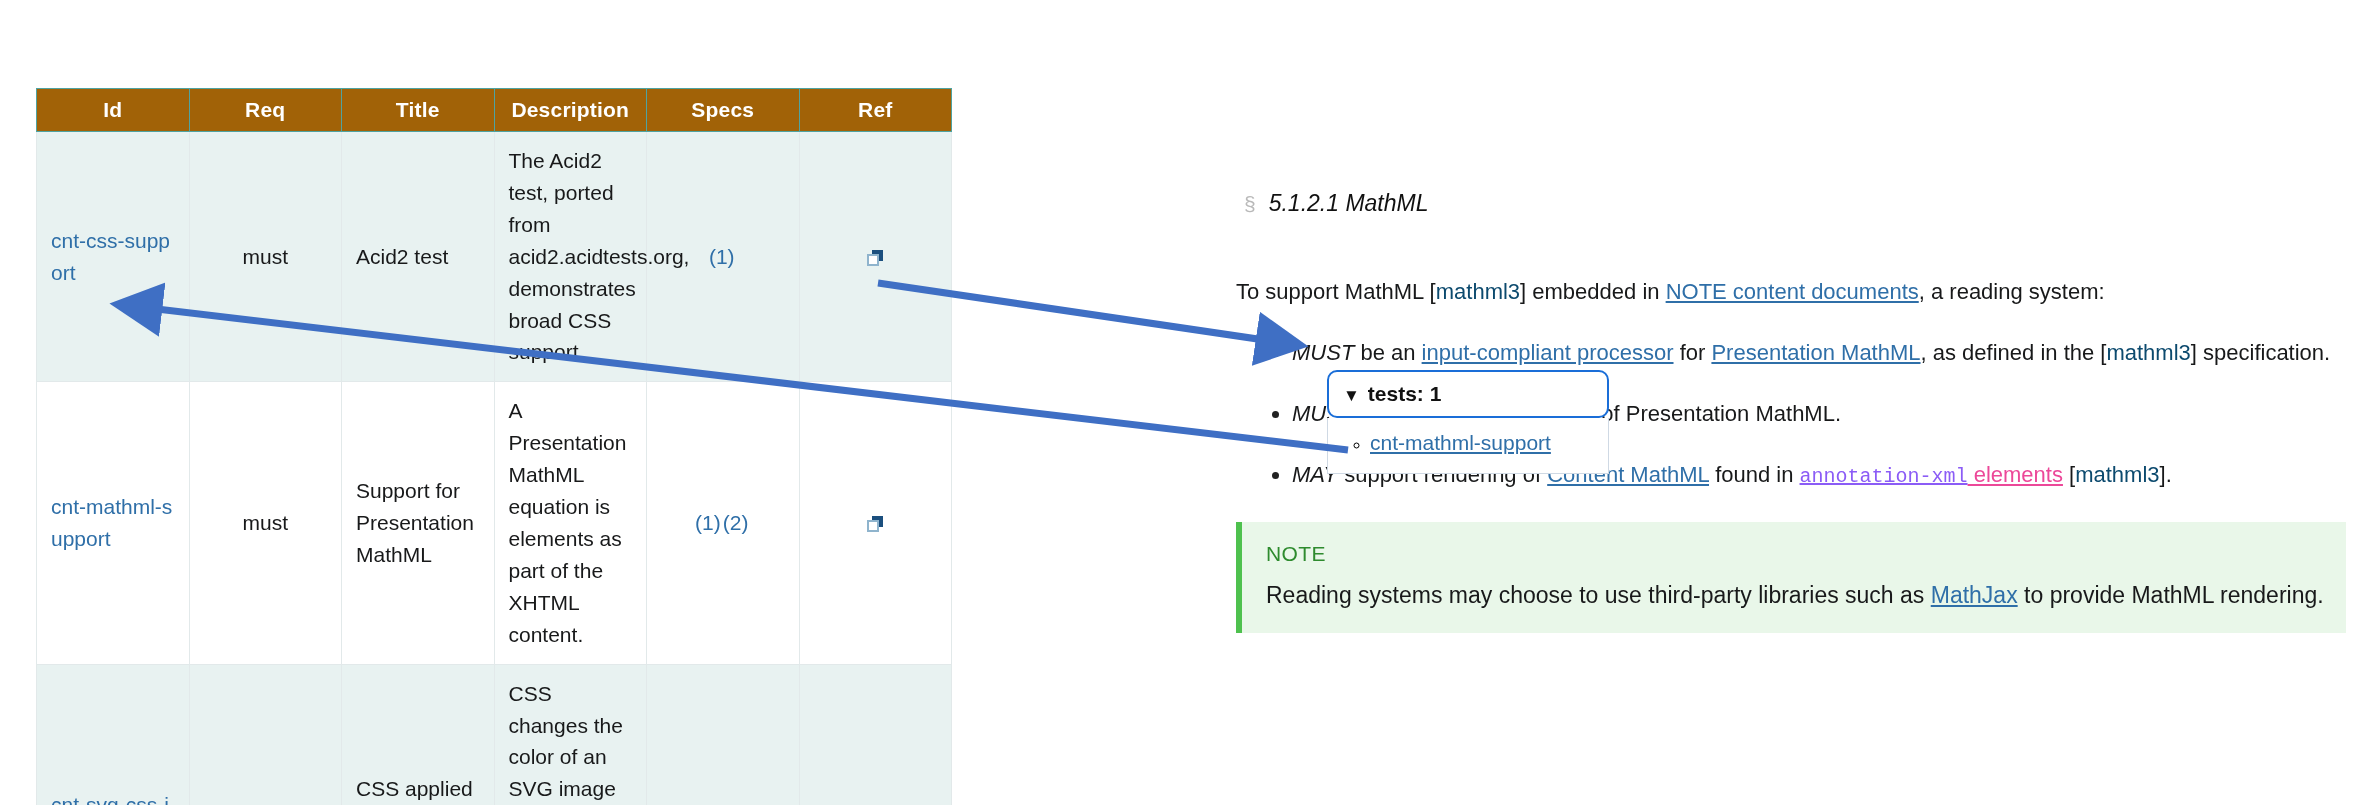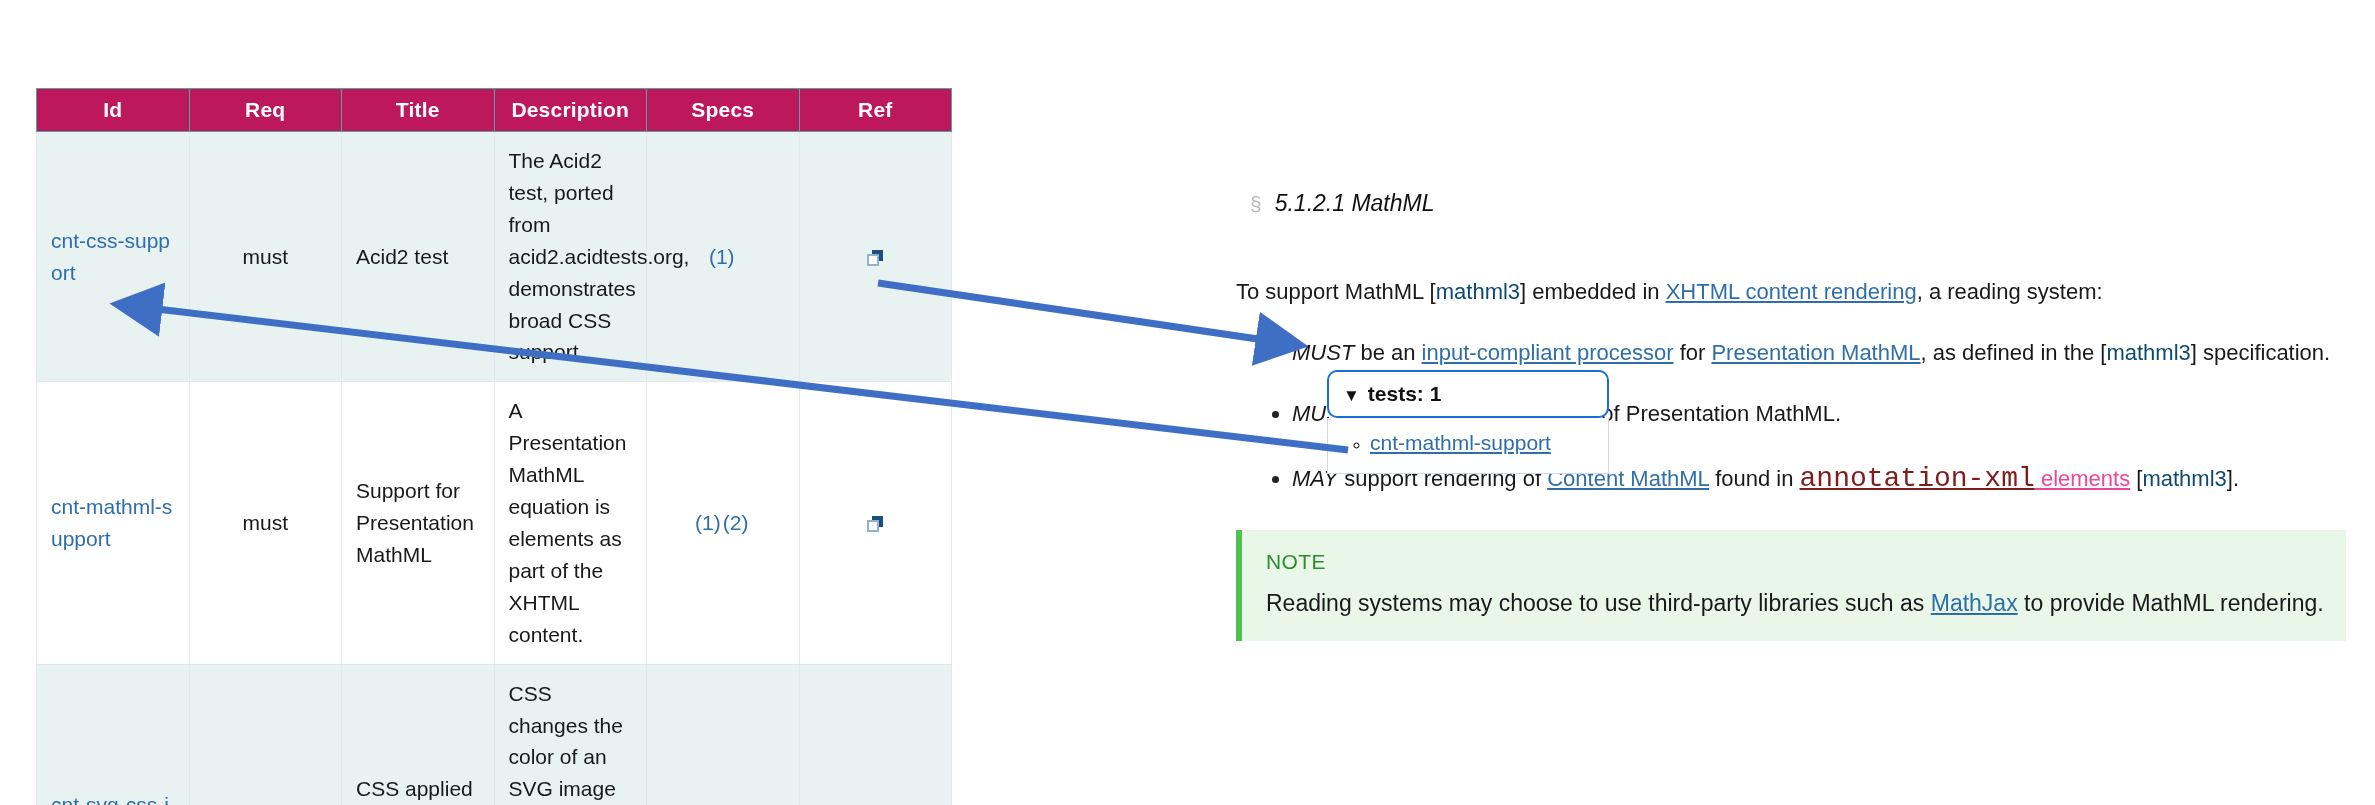--- a/index.html
+++ b/index.html
@@ -18,21 +18,21 @@
     left: 36px; top: 88px;
     width: 916px;
   }
   table.req-table {
     border-collapse: collapse;
     width: 916px;
     table-layout: fixed;
     font-size: 21px;
   }
   table.req-table th {
-    background: #be185d;
+    background: #a16207;
     color: #ffffff;
     font-weight: bold;
     font-size: 21px;
     text-align: center;
     padding: 9px 14px;
     border: 1px solid #4fa3a0;
     letter-spacing: .2px;
   }
   table.req-table td {
     border: 1px solid #e2e9ea;
@@ -90,21 +90,21 @@
     position: absolute;
     left: 1236px; top: 190px;
     width: 1110px;
     font-size: 22px;
     color: #18191a;
   }
   .sec-head {
     font-style: italic;
     font-size: 23px;
     font-weight: normal;
-    margin: 0 0 58px 14px;
+    margin: 0 0 58px 8px;
     color: #111;
     white-space: nowrap;
   }
   .sec-head .pilcrow {
     color: #b9b9b9;
     font-style: normal;
     font-size: 21px;
     margin-right: 13px;
   }
   .lead-para {
@@ -127,22 +127,22 @@
   a.ext {
     color: #2f6fa8;
     text-decoration: underline;
   }
   a.bib {
     color: #0c4a6e;
     text-decoration: none;
   }
   code.mono {
     font-family: "Liberation Mono", monospace;
-    color: #7f1d1d;
-    font-size: 28px;
+    color: #8b5cf6;
+    font-size: 20px;
     text-decoration: underline;
   }
   a.mono-link { text-decoration: underline; color:#ec4899; }
 
   .note-box {
     margin-top: 30px;
     background: #e9f7e9;
     border-left: 6px solid #4ec14e;
     padding: 20px 24px 24px 24px;
     width: 1110px;
@@ -245,21 +245,21 @@
     </tbody>
   </table>
 </div>
 
 <div id="spec-panel">
 
   <div class="sec-head">
     <span class="pilcrow">§</span><span>5.1.2.1 MathML</span>
   </div>
 
-  <p class="lead-para"><span>To support MathML [</span><a class="bib" href="#">mathml3</a><span>] embedded in </span><a class="ext" href="#">XHTML content rendering</a><span>, a reading system:</span></p>
+  <p class="lead-para"><span>To support MathML [</span><a class="bib" href="#">mathml3</a><span>] embedded in </span><a class="ext" href="#">NOTE content documents</a><span>, a reading system:</span></p>
 
   <ul class="rs-list">
 
     <li>
       <span class="kw">MUST</span><span> be an </span><a class="ext" href="#">input-compliant processor</a><span> for </span><a class="ext" href="#">Presentation MathML</a><span>, as defined in the [</span><a class="bib" href="#">mathml3</a><span>] specification.</span>
     </li>
 
     <li>
       <span class="kw">MUST</span><span> support visual rendering of Presentation MathML.</span>
     </li>

